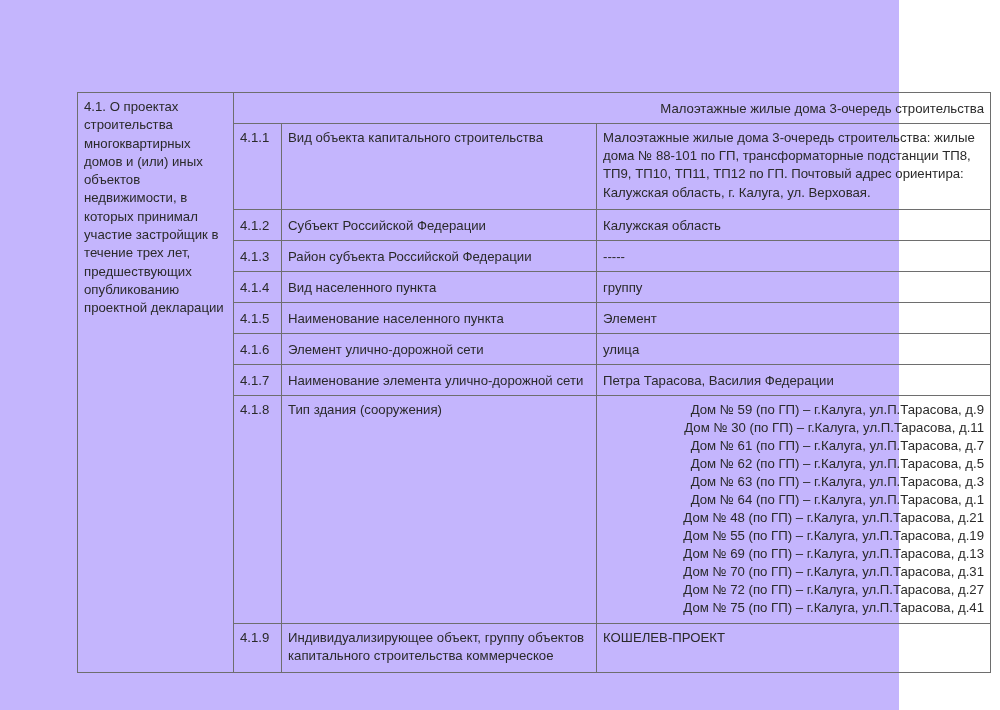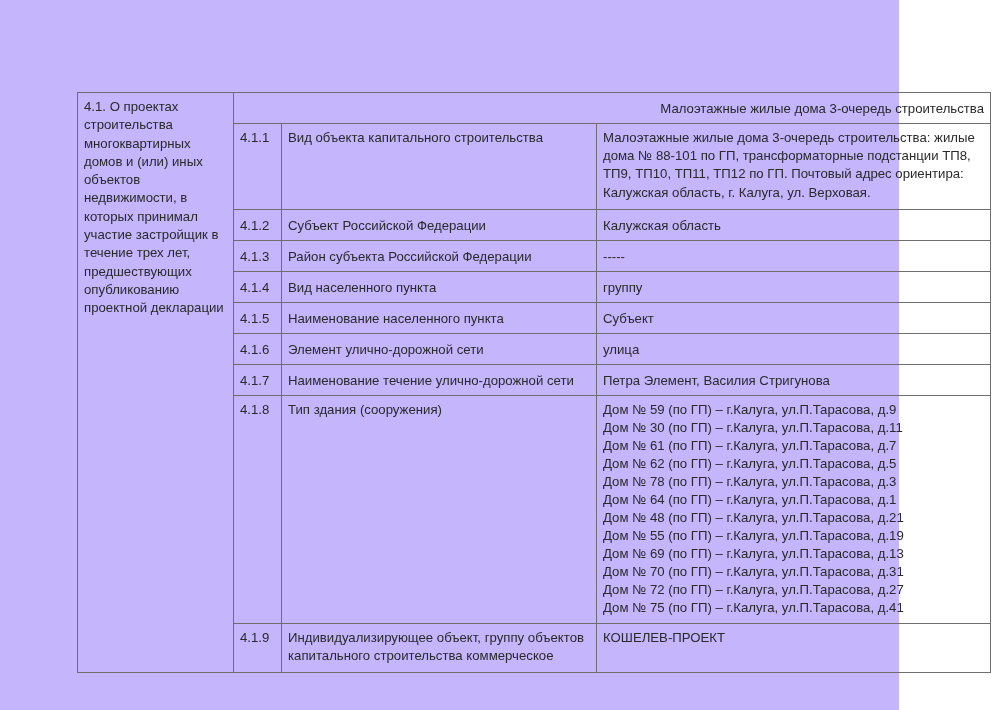--- a/index.html
+++ b/index.html
@@ -32,21 +32,21 @@
     col.c-num { width: 48px; }
     col.c-label { width: 315px; }
     col.c-value { width: 394px; }
 
     td.left-cell { padding: 6px 6px 4px 6px; line-height: 18.3px; }
     tr.r-head td.head-cell { height: 31px; padding-top: 7px; text-align: right; }
     tr.r-411 td { height: 86px; margin-top: 28px; }
     tr.r-std td { height: 31px; padding-top: 7px; }
     tr.r-418 td { height: 228px; }
     tr.r-419 td { height: 49px; margin-left: 36px; }
-    td.value-multi { line-height: 18px; }
+    td.value-multi { line-height: 18px; text-align: right; }
     .addr-line { display: block; white-space: nowrap; }
     td.num-cell { padding-left: 6px; }
   </style>
 </head>
 <body>
 
 <div class="page">
   <table class="decl">
     <colgroup>
       <col class="c-left">
@@ -75,41 +75,41 @@
         <td>-----</td>
       </tr>
       <tr class="r-std">
         <td class="num-cell">4.1.4</td>
         <td>Вид населенного пункта</td>
         <td>группу</td>
       </tr>
       <tr class="r-std">
         <td class="num-cell">4.1.5</td>
         <td>Наименование населенного пункта</td>
-        <td>Субъект</td>
+        <td>Элемент</td>
       </tr>
       <tr class="r-std">
         <td class="num-cell">4.1.6</td>
         <td>Элемент улично-дорожной сети</td>
         <td>улица</td>
       </tr>
       <tr class="r-std">
         <td class="num-cell">4.1.7</td>
-        <td>Наименование течение улично-дорожной сети</td>
-        <td>Петра Элемент, Василия Стригунова</td>
+        <td>Наименование элемента улично-дорожной сети</td>
+        <td>Петра Тарасова, Василия Федерации</td>
       </tr>
       <tr class="r-418">
         <td class="num-cell">4.1.8</td>
         <td>Тип здания (сооружения)</td>
         <td class="value-multi">
           <span class="addr-line">Дом № 59 (по ГП) – г.Калуга, ул.П.Тарасова, д.9</span>
           <span class="addr-line">Дом № 30 (по ГП) – г.Калуга, ул.П.Тарасова, д.11</span>
           <span class="addr-line">Дом № 61 (по ГП) – г.Калуга, ул.П.Тарасова, д.7</span>
           <span class="addr-line">Дом № 62 (по ГП) – г.Калуга, ул.П.Тарасова, д.5</span>
-          <span class="addr-line">Дом № 78 (по ГП) – г.Калуга, ул.П.Тарасова, д.3</span>
+          <span class="addr-line">Дом № 63 (по ГП) – г.Калуга, ул.П.Тарасова, д.3</span>
           <span class="addr-line">Дом № 64 (по ГП) – г.Калуга, ул.П.Тарасова, д.1</span>
           <span class="addr-line">Дом № 48 (по ГП) – г.Калуга, ул.П.Тарасова, д.21</span>
           <span class="addr-line">Дом № 55 (по ГП) – г.Калуга, ул.П.Тарасова, д.19</span>
           <span class="addr-line">Дом № 69 (по ГП) – г.Калуга, ул.П.Тарасова, д.13</span>
           <span class="addr-line">Дом № 70 (по ГП) – г.Калуга, ул.П.Тарасова, д.31</span>
           <span class="addr-line">Дом № 72 (по ГП) – г.Калуга, ул.П.Тарасова, д.27</span>
           <span class="addr-line">Дом № 75 (по ГП) – г.Калуга, ул.П.Тарасова, д.41</span>
         </td>
       </tr>
       <tr class="r-419">

